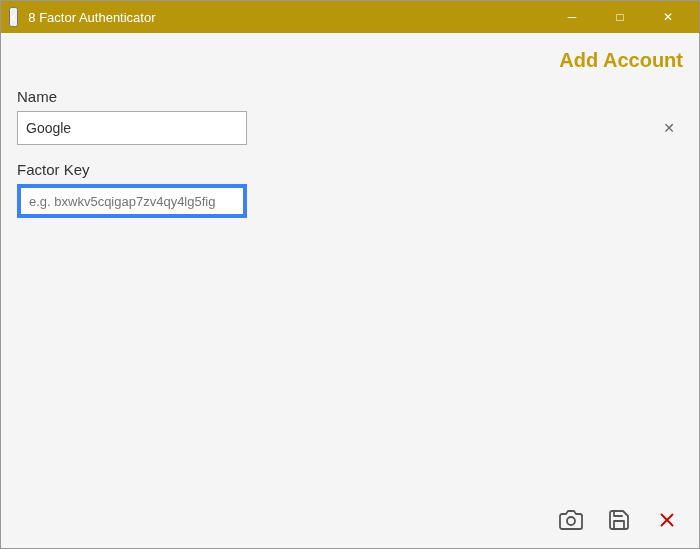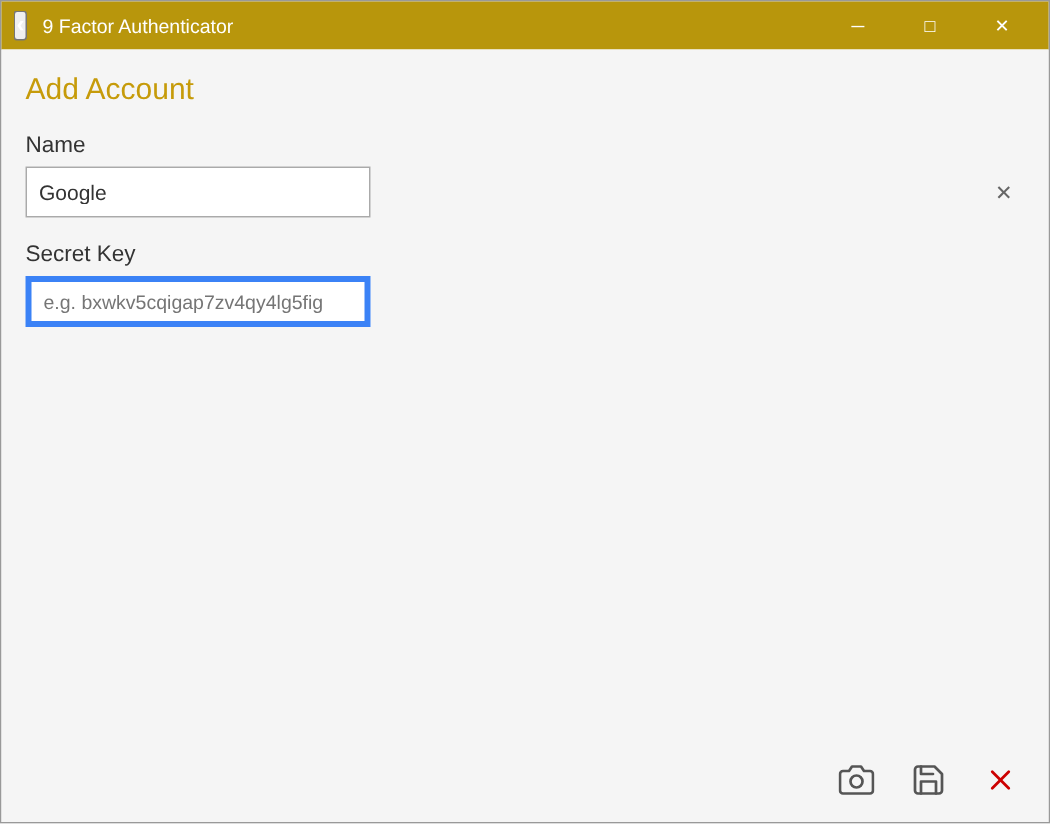--- a/index.html
+++ b/index.html
@@ -72,23 +72,24 @@
       flex: 1;
       background: #f5f5f5;
       padding: 16px 16px;
       display: flex;
       flex-direction: column;
       position: relative;
     }
 
     .page-title {
       font-size: 20px;
-      font-weight: 400;
+      font-weight: 700;
       color: #c69b0a;
       margin-bottom: 16px;
+      text-align: right;
     }
 
     .field-label {
       font-size: 15px;
       color: #333;
       margin-bottom: 6px;
     }
 
     .input-wrapper {
       position: relative;
@@ -162,39 +163,39 @@
       50% { opacity: 0; }
     }
   </style>
 </head>
 <body>
 
 <div class="window">
 
   <div class="titlebar">
     <button class="titlebar-back">‹</button>
-    <span class="titlebar-title">9 Factor Authenticator</span>
+    <span class="titlebar-title">8 Factor Authenticator</span>
     <div class="titlebar-controls">
       <button class="titlebar-btn">─</button>
       <button class="titlebar-btn">□</button>
       <button class="titlebar-btn close">✕</button>
     </div>
   </div>
 
   <div class="content">
 
     <div class="page-title">Add Account</div>
 
     <div class="field-label">Name</div>
     <div class="input-wrapper">
       <input type="text" class="text-input" value="Google" style="">
       <button class="clear-btn">✕</button>
     </div>
 
-    <div class="field-label">Secret Key</div>
+    <div class="field-label">Factor Key</div>
     <div class="input-wrapper">
       <input type="text" class="secret-input" placeholder="e.g. bxwkv5cqigap7zv4qy4lg5fig" style="">
     </div>
 
     <div class="bottom-toolbar">
       <button class="toolbar-btn">
         <svg width="24" height="24" viewBox="0 0 24 24" fill="none" stroke="#555" stroke-width="1.8" stroke-linecap="round" stroke-linejoin="round">
           <path d="M23 19a2 2 0 0 1-2 2H3a2 2 0 0 1-2-2V8a2 2 0 0 1 2-2h4l2-3h6l2 3h4a2 2 0 0 1 2 2z"></path>
           <circle cx="12" cy="13" r="4"></circle>
         </svg>

